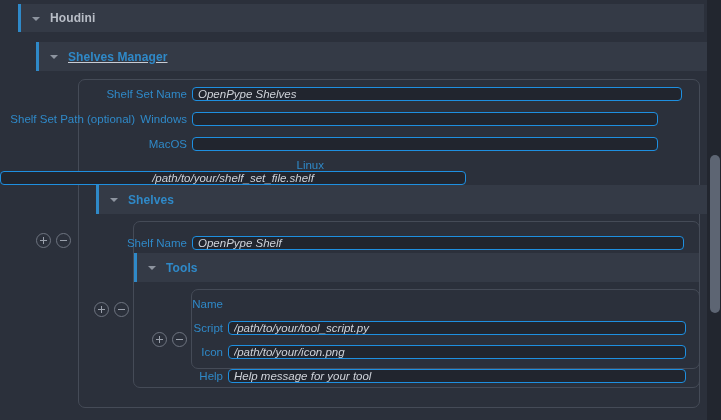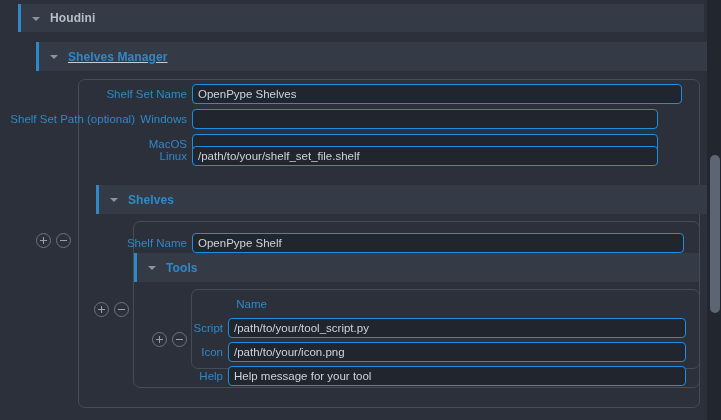--- a/index.html
+++ b/index.html
@@ -77,33 +77,34 @@
   }
   .lbl {
     color: #2f89c8;
     text-align: right;
     white-space: nowrap;
     font-size: 11.5px;
     padding-right: 5px;
     box-sizing: border-box;
   }
   .field {
-    height: 20px;
+    height: 14px;
     background: #21252e;
     border: 1px solid #1e8fe0;
     border-radius: 4px;
     box-sizing: border-box;
     color: #cfd3da;
     font-family: "Liberation Sans", sans-serif;
     font-size: 11.5px;
     padding: 0 5px;
     line-height: 18px;
     outline: none;
     white-space: nowrap;
     overflow: hidden;
+    font-style: italic;
   }
 
   
   .pmgroup {
     position: absolute;
     display: flex;
     gap: 5px;
     align-items: center;
   }
   .circ {
@@ -179,23 +180,23 @@
   <span class="lbl" style="width:140px;">Shelf Set Path (optional)</span>
   <span class="lbl" style="width:52px;">Windows</span>
   <input class="field" style="width: 466px;" value="">
 </div>
 
 <div class="row" style="left:0; top:134px;">
   <span class="lbl" style="width:192px;">MacOS</span>
   <input class="field" style="width: 466px;" value="">
 </div>
 
-<div class="row" style="left:0; top:146px;">
+<div class="row" style="left:0; top:159px;flex-direction:column;">
   <span class="lbl" style="width:192px;">Linux</span>
-  <input class="field" style="width: 466px;" value="/path/to/your/shelf_set_file.shelf">
+  <input class="field" style="width: 466px; text-align: center;" value="/path/to/your/shelf_set_file.shelf">
 </div>
 
 <div class="section-header" style="left:96px; top:185px; width:620px; height:29px;">
   <div class="accent-bar"></div>
   <div class="tri"></div>
   <span class="sec-title blued">Shelves</span>
 </div>
 
 <div class="pmgroup" style="left:36px; top:233px;">
   <div class="circ plus"></div>
@@ -221,21 +222,21 @@
 </div>
 
 <div class="pmgroup" style="left:152px; top:332px;">
   <div class="circ plus"></div>
   <div class="circ"></div>
 </div>
 
 <div class="panel" style="left:191px; top:289px; width:509px; height:80px;"></div>
 
 <div class="row" style="left:0; top:294px;">
-  <span class="lbl" style="width:228px;margin-left:44px;">Name</span>
+  <span class="lbl" style="width:228px;">Name</span>
 </div>
 
 <div class="row" style="left:0; top:318px;">
   <span class="lbl" style="width:228px;padding-left:33px;">Script</span>
   <input class="field" style="width: 458px;" value="/path/to/your/tool_script.py">
 </div>
 
 <div class="row" style="left:0; top:342px;">
   <span class="lbl" style="width:228px;">Icon</span>
   <input class="field" style="width: 458px;" value="/path/to/your/icon.png">

